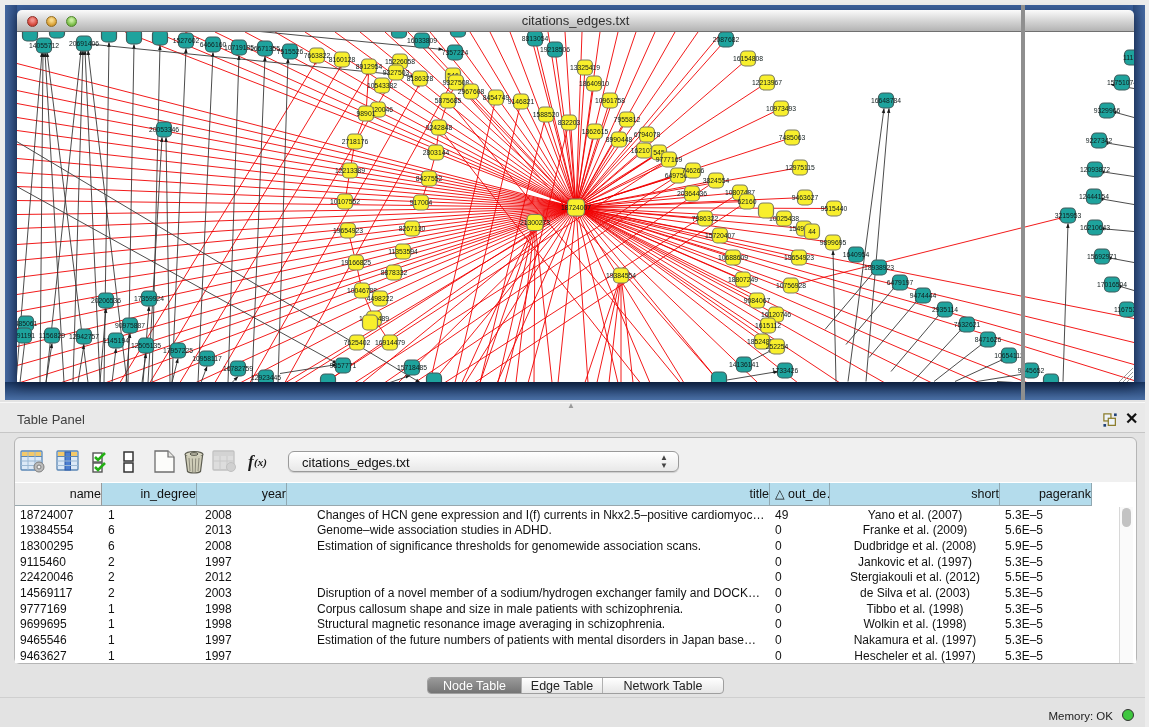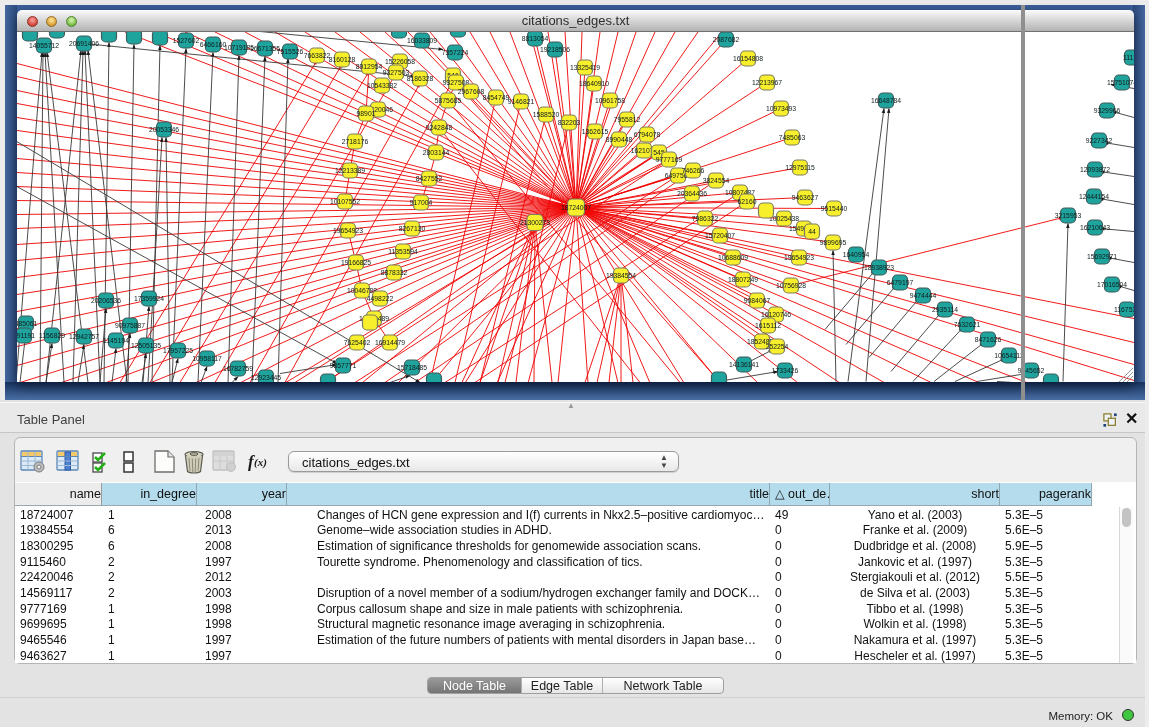--- a/index.html
+++ b/index.html
@@ -676,21 +676,21 @@
       <div class="hc" id="hc4">△ out_de…</div>
       <div class="hc" id="hc5">short</div>
       <div class="hc" id="hc6">pagerank</div>
     </div>
 <div class="trow" style="top:106.5px">
         <span class="c0">18724007</span>
         <span class="c1">1</span>
         <span class="c2">2008</span>
         <span class="c3">Changes of HCN gene expression and I(f) currents in Nkx2.5–positive cardiomyoc…</span>
         <span class="c4">49</span>
-        <span class="c5">Yano et al. (2003)</span>
+        <span class="c5">Yano et al. (2007)</span>
         <span class="c6">5.3E–5</span>
       </div>
 <div class="trow" style="top:122.2px">
         <span class="c0">19384554</span>
         <span class="c1">6</span>
         <span class="c2">2013</span>
         <span class="c3">Genome–wide association studies in ADHD.</span>
         <span class="c4">0</span>
         <span class="c5">Franke et al. (2009)</span>
         <span class="c6">5.6E–5</span>
@@ -701,21 +701,20 @@
         <span class="c2">2008</span>
         <span class="c3">Estimation of significance thresholds for genomewide association scans.</span>
         <span class="c4">0</span>
         <span class="c5">Dudbridge et al. (2008)</span>
         <span class="c6">5.9E–5</span>
       </div>
 <div class="trow" style="top:153.6px">
         <span class="c0">9115460</span>
         <span class="c1">2</span>
         <span class="c2">1997</span>
-        <span class="c3">Tourette syndrome. Phenomenology and classification of tics.</span>
         <span class="c4">0</span>
         <span class="c5">Jankovic et al. (1997)</span>
         <span class="c6">5.3E–5</span>
       </div>
 <div class="trow" style="top:169.3px">
         <span class="c0">22420046</span>
         <span class="c1">2</span>
         <span class="c2">2012</span>
         <span class="c4">0</span>
         <span class="c5">Stergiakouli et al. (2012)</span>

